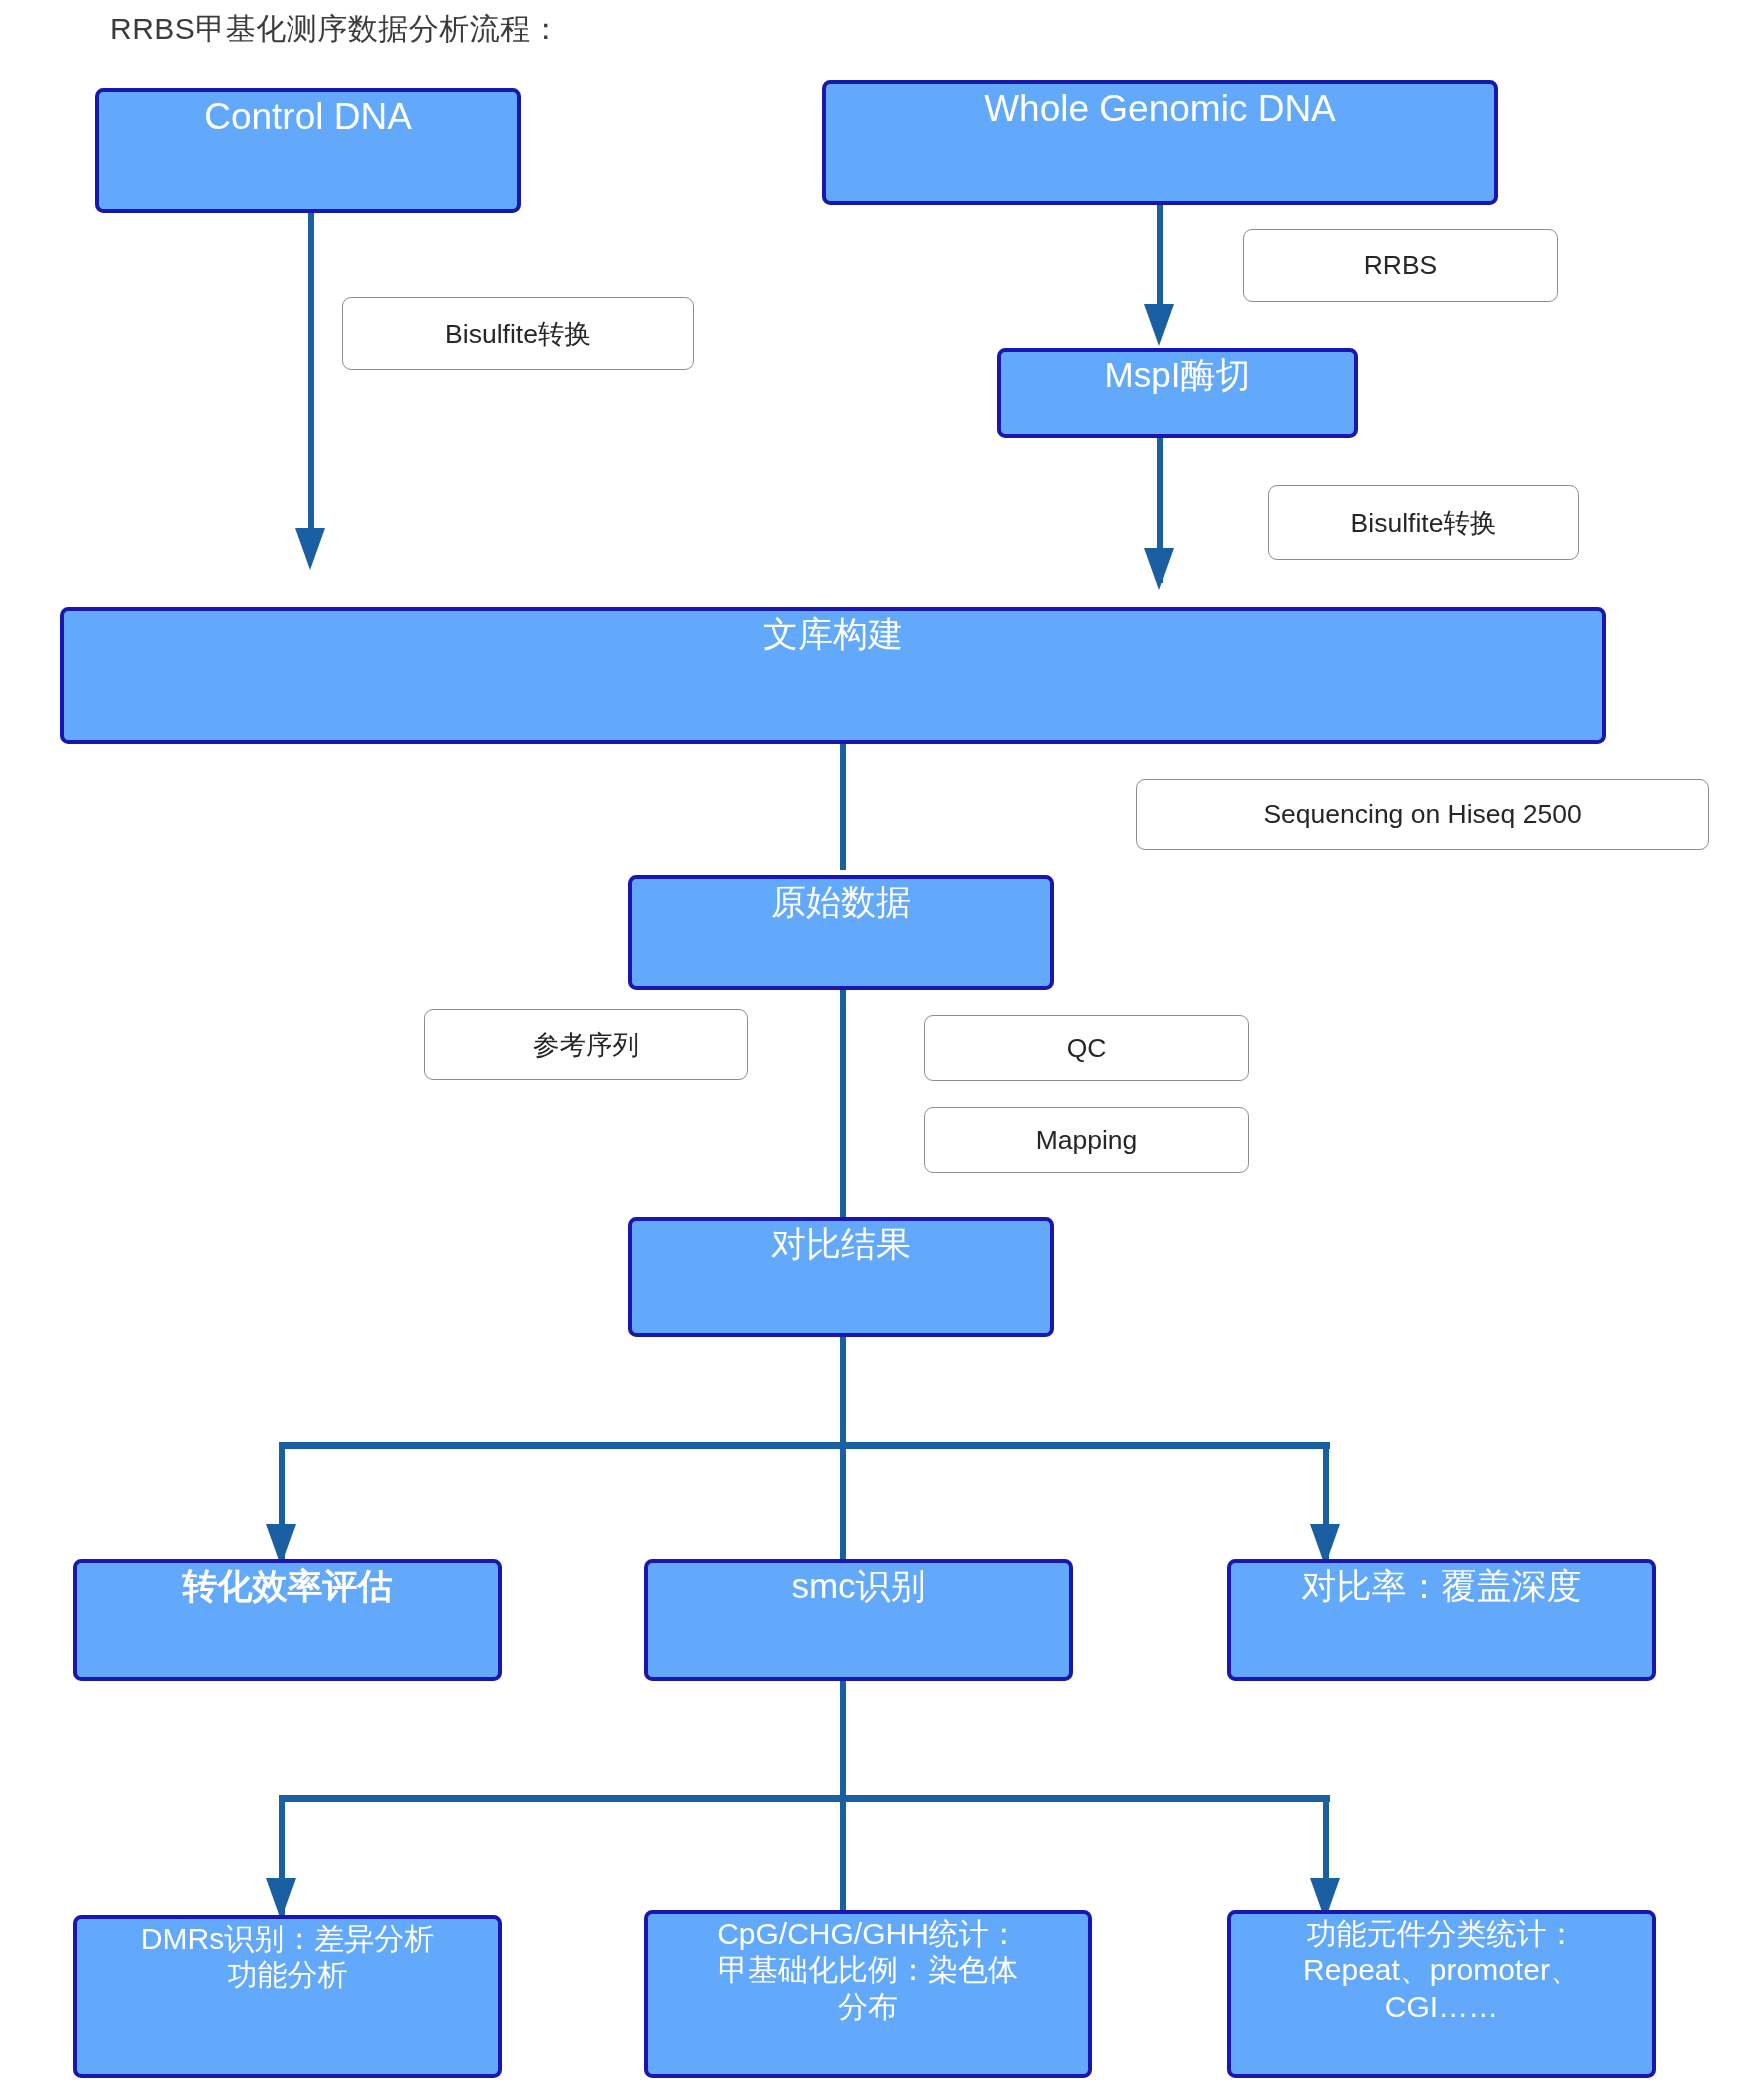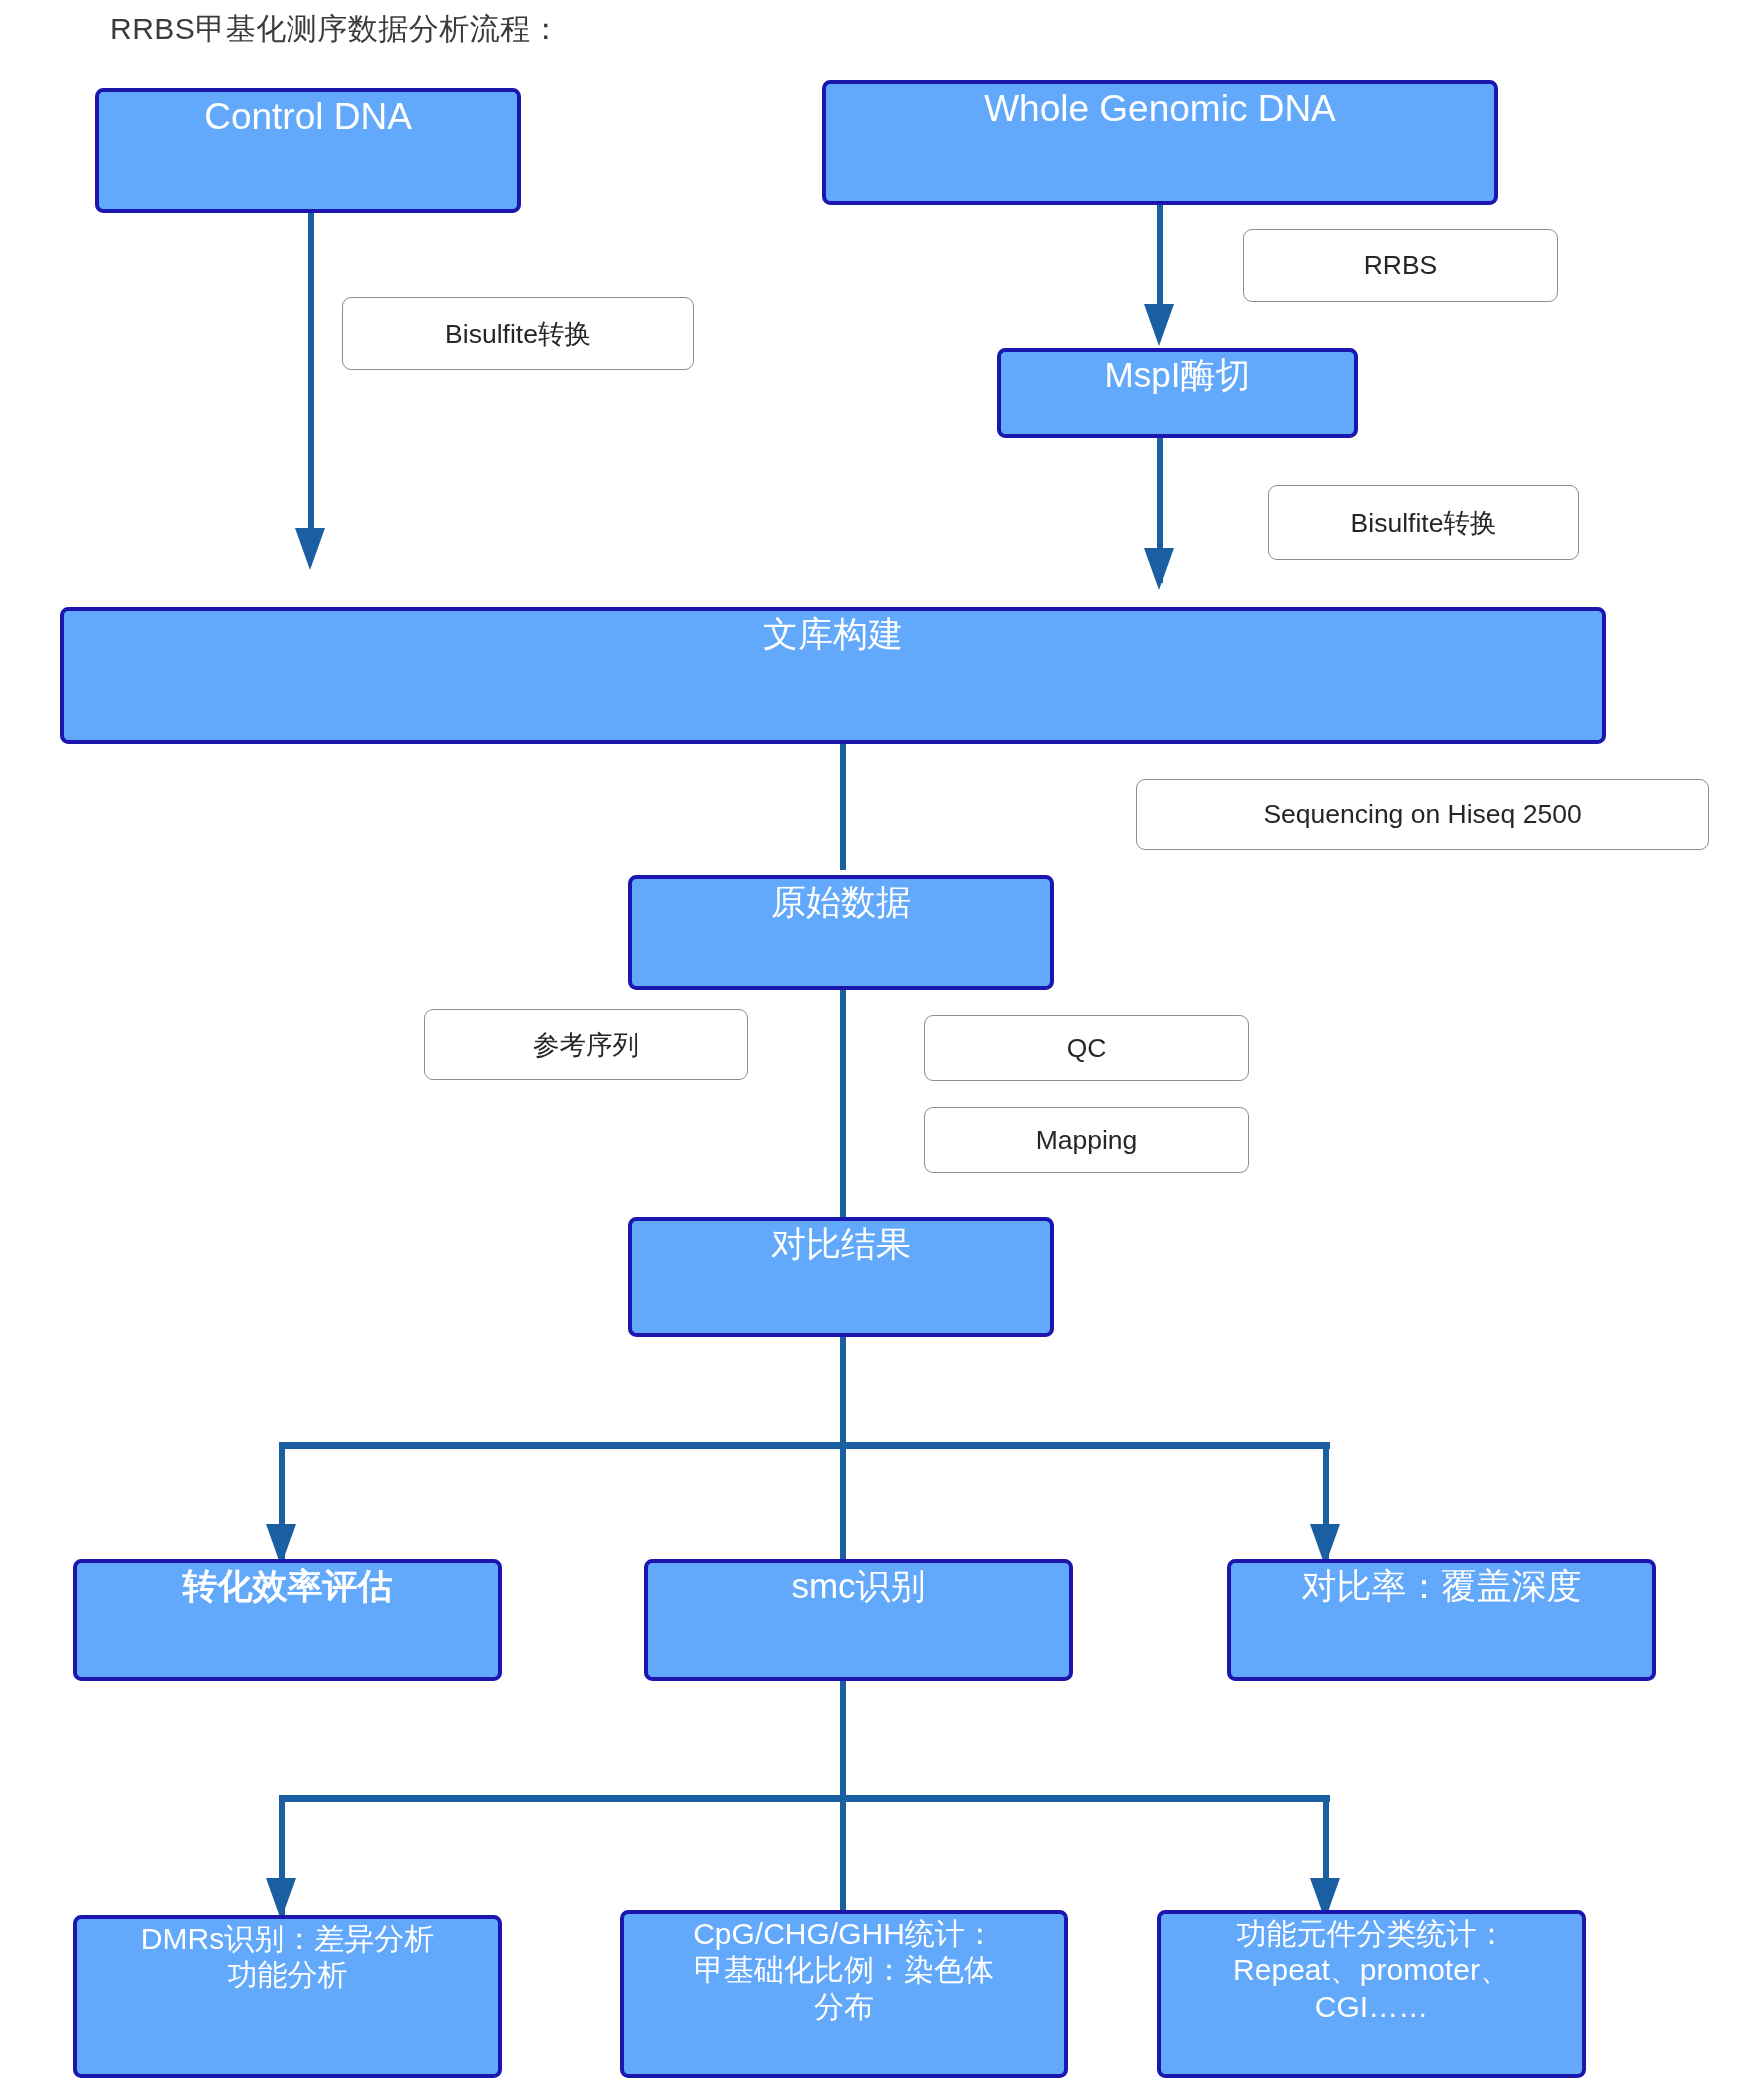--- a/index.html
+++ b/index.html
@@ -150,29 +150,29 @@
     <span>对比率：覆盖深度</span>
   </div>
 
   <div class="pbox" style="left:73px; top:1915px; width:429px; height:163px; font-size:30px;">
     <span>
       <span style="display: block;">DMRs识别：差异分析</span>
       <span style="display: block;">功能分析</span>
     </span>
   </div>
 
-  <div class="pbox" style="left:620px; top:1910px; width:448px; height:168px; font-size:30px;">
+  <div class="pbox" style="left:644px; top:1910px; width:448px; height:168px; font-size:30px;">
     <span>
       <span style="display: block;">CpG/CHG/GHH统计：</span>
       <span style="display: block;">甲基础化比例：染色体</span>
       <span style="display: block;">分布</span>
     </span>
   </div>
 
-  <div class="pbox" style="left:1157px; top:1910px; width:429px; height:168px; font-size:30px;">
+  <div class="pbox" style="left:1227px; top:1910px; width:429px; height:168px; font-size:30px;">
     <span>
       <span style="display: block;">功能元件分类统计：</span>
       <span style="display: block;">Repeat、promoter、</span>
       <span style="display: block;">CGI……</span>
     </span>
   </div>
 
   <div class="lbox" style="left:342px; top:297px; width:352px; height:73px;">
     <span>Bisulfite转换</span>
   </div>

